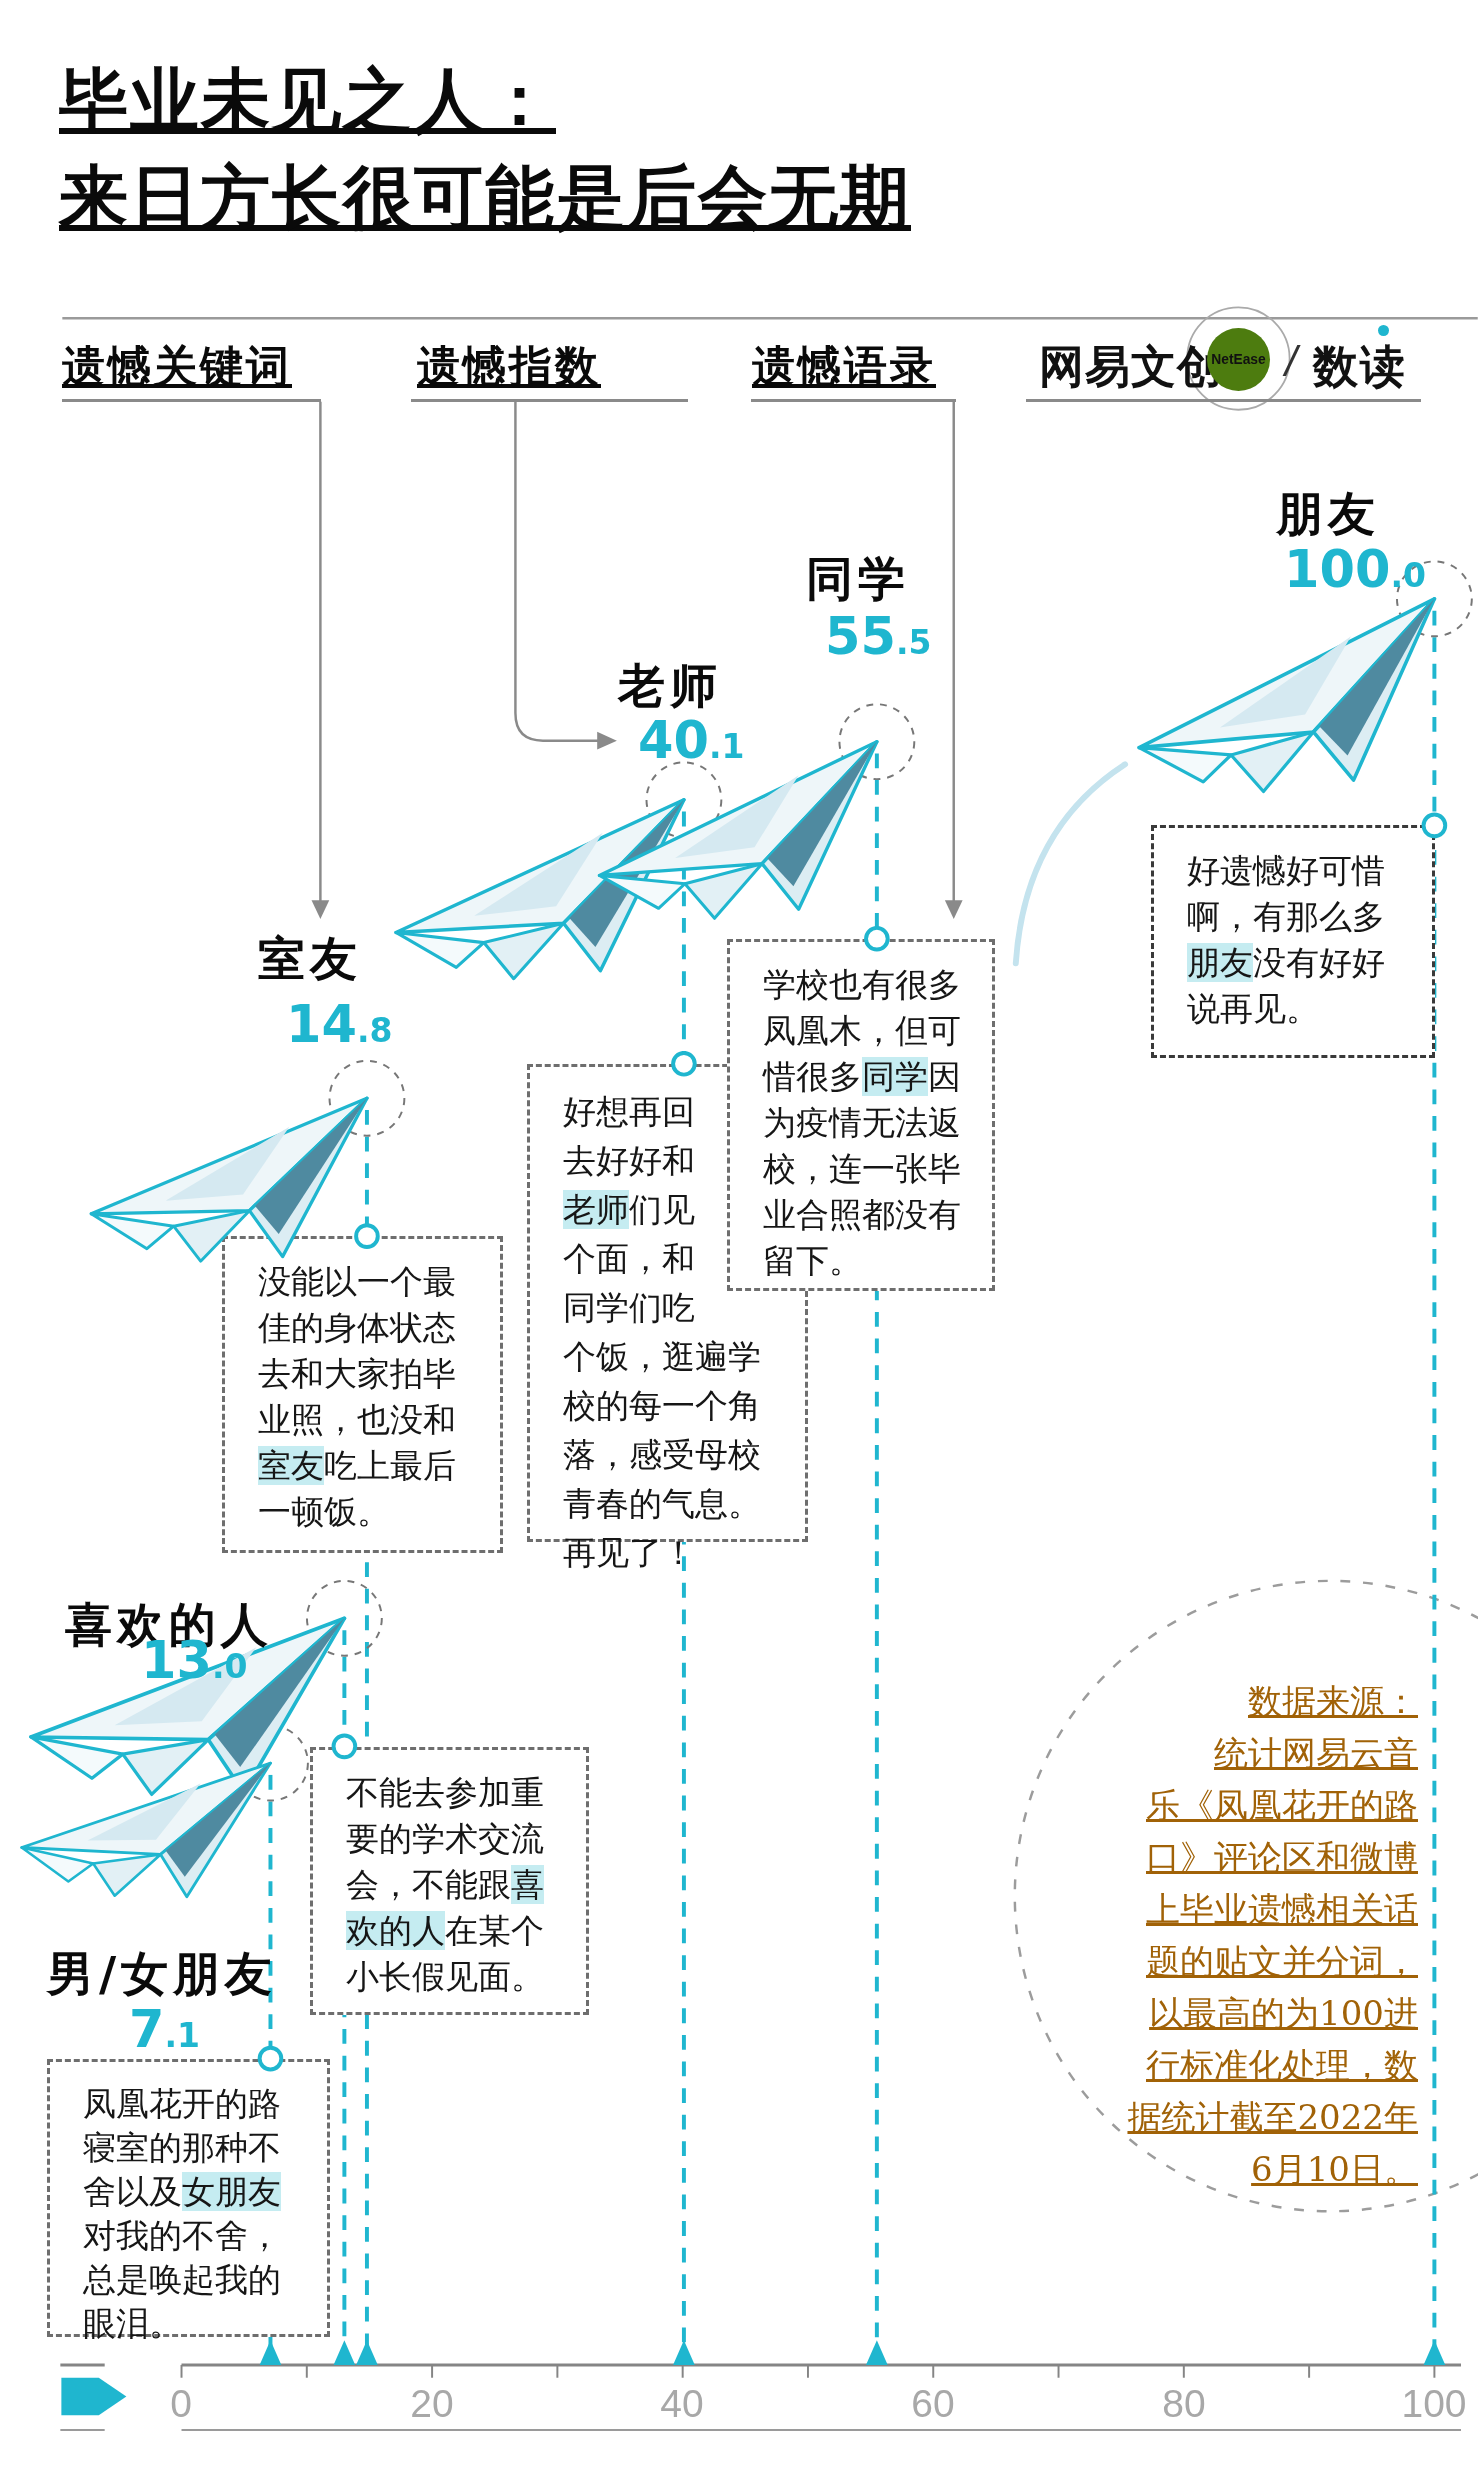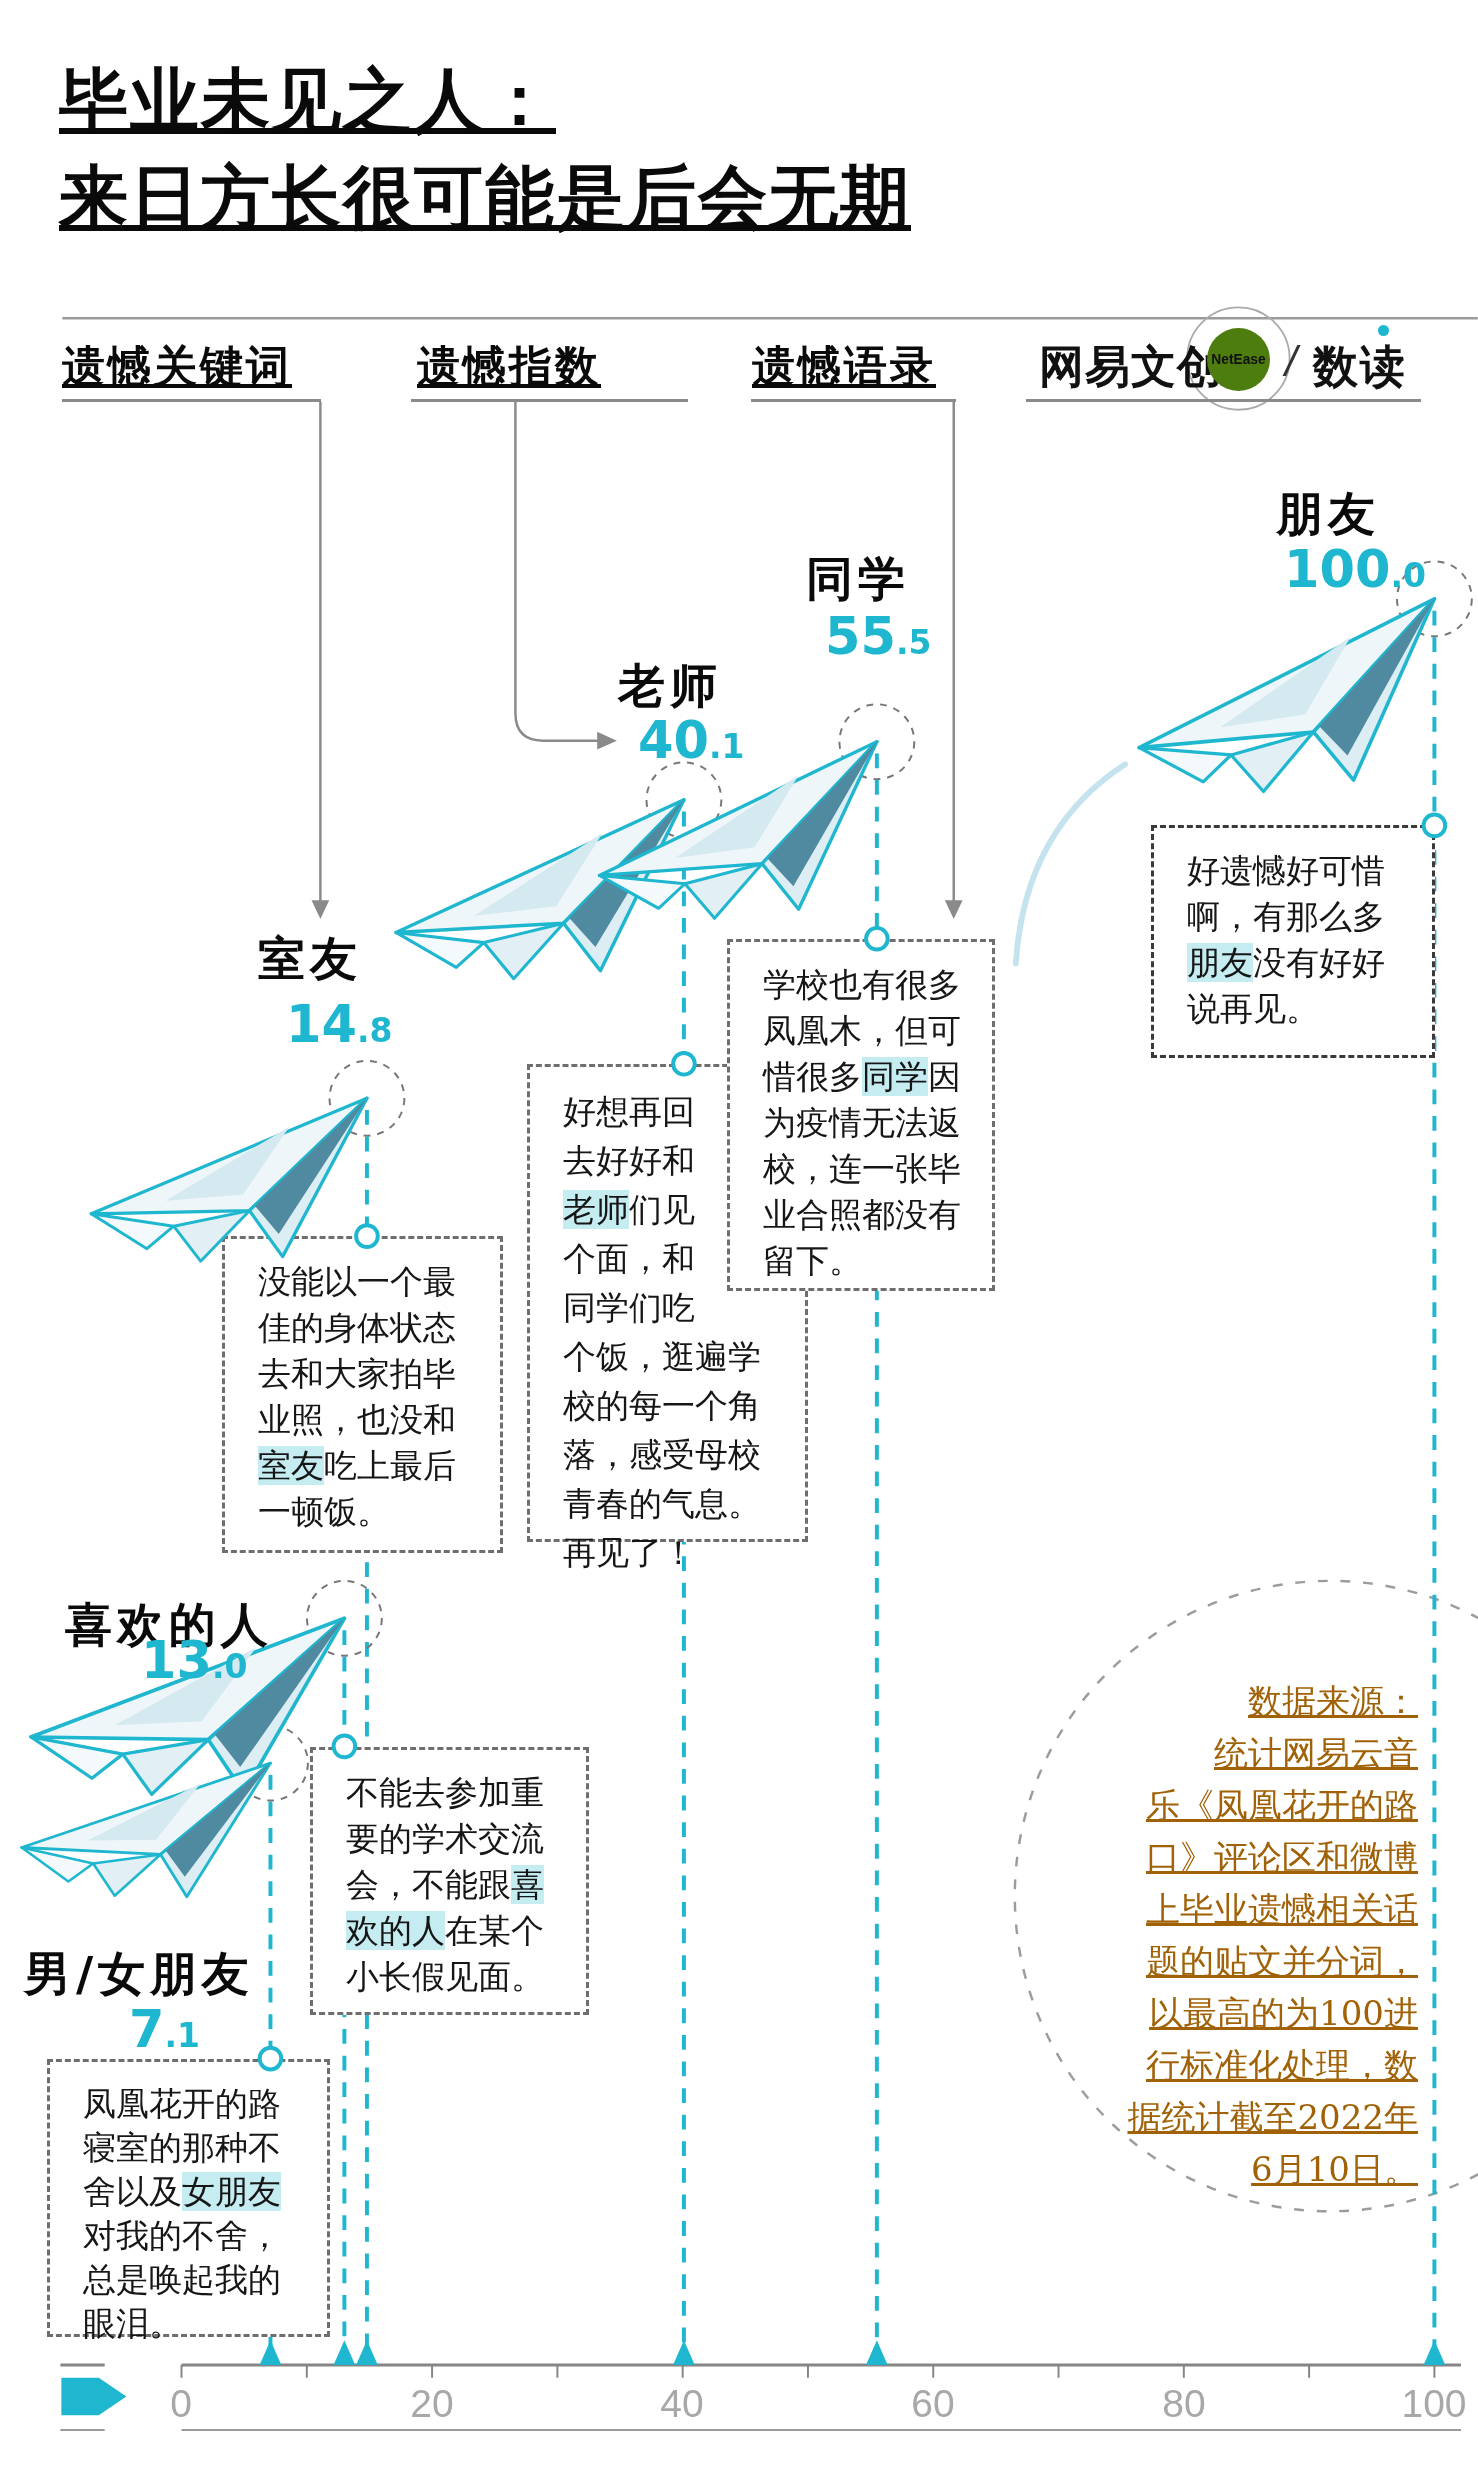--- a/index.html
+++ b/index.html
@@ -250,21 +250,21 @@
       <div class="kw-label" style="left: 1276px; top: 483px;">朋友</div>
       <div class="kw-value" style="left: 1284px; top: 540px;"><span class="int">100</span><span class="dec">.0</span></div>
       <div class="kw-label" style="left: 806px; top: 548px;">同学</div>
       <div class="kw-value" style="left: 825px; top: 607px;"><span class="int">55</span><span class="dec">.5</span></div>
       <div class="kw-label" style="left: 618px; top: 655px;">老师</div>
       <div class="kw-value" style="left: 638px; top: 711px;"><span class="int">40</span><span class="dec">.1</span></div>
       <div class="kw-label" style="left: 258px; top: 928px;">室友</div>
       <div class="kw-value" style="left: 286px; top: 995px;"><span class="int">14</span><span class="dec">.8</span></div>
       <div class="kw-label" style="left: 65px; top: 1574px; margin-top: 20px;">喜欢的人</div>
       <div class="kw-value" style="left: 141px; top: 1631px;"><span class="int">13</span><span class="dec">.0</span></div>
-      <div class="kw-label" style="left: 24px; top: 1943px;">男/女朋友</div>
+      <div class="kw-label" style="left: 47px; top: 1943px;">男/女朋友</div>
       <div class="kw-value" style="left: 129px; top: 2000px;"><span class="int">7</span><span class="dec">.1</span></div>
       <div class="tick-label" style="left: 122px; top: 2382px;">0</div>
       <div class="tick-label" style="left: 373px; top: 2382px;">20</div>
       <div class="tick-label" style="left: 623px; top: 2382px;">40</div>
       <div class="tick-label" style="left: 874px; top: 2382px;">60</div>
       <div class="tick-label" style="left: 1125px; top: 2382px;">80</div>
       <div class="tick-label" style="left: 1375px; top: 2382px;">100</div>
     </div>
 </div>
 

